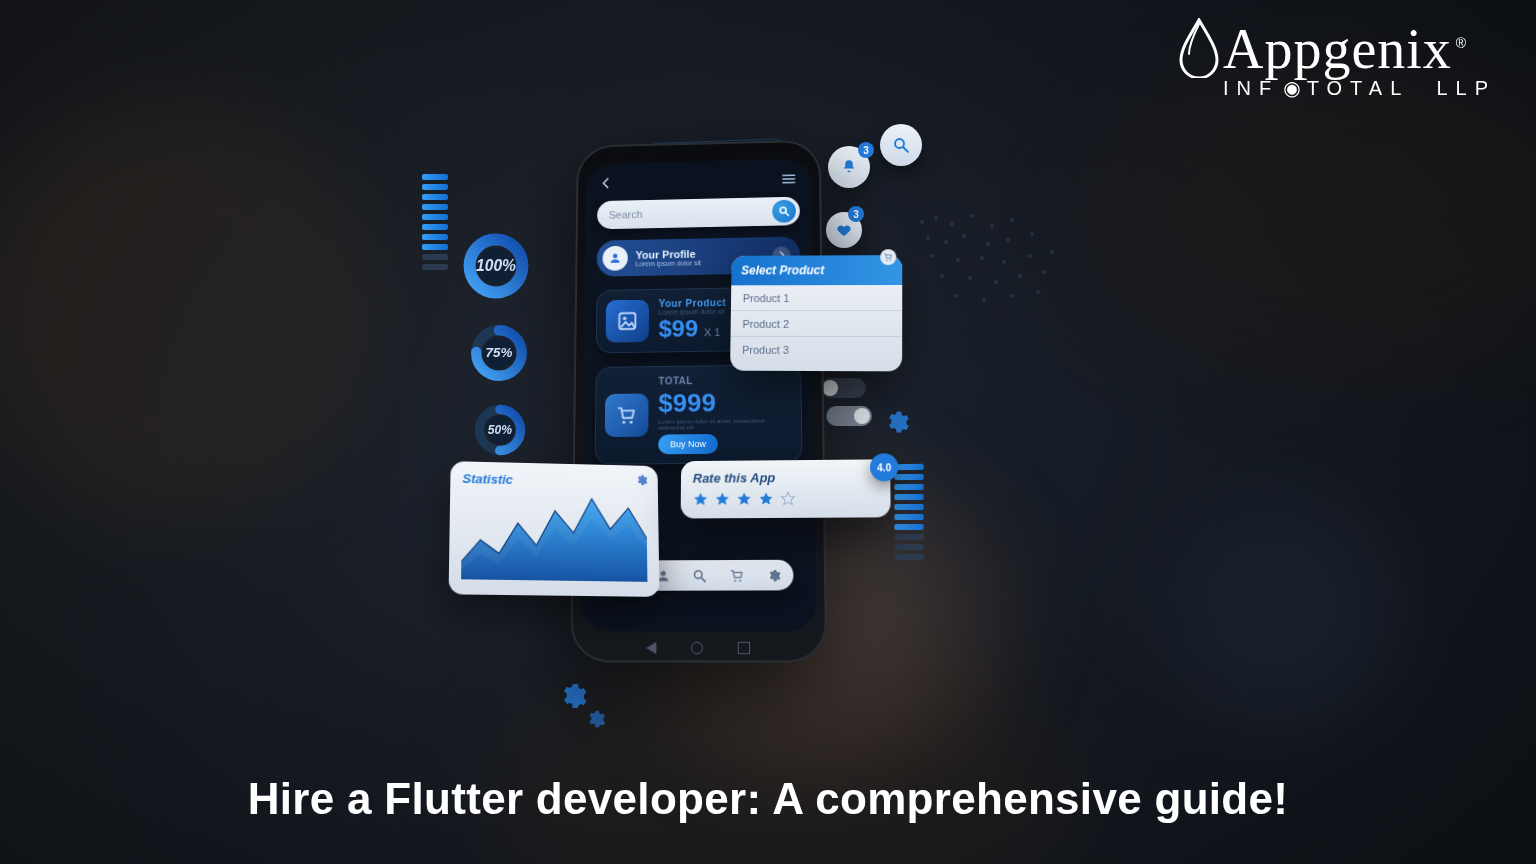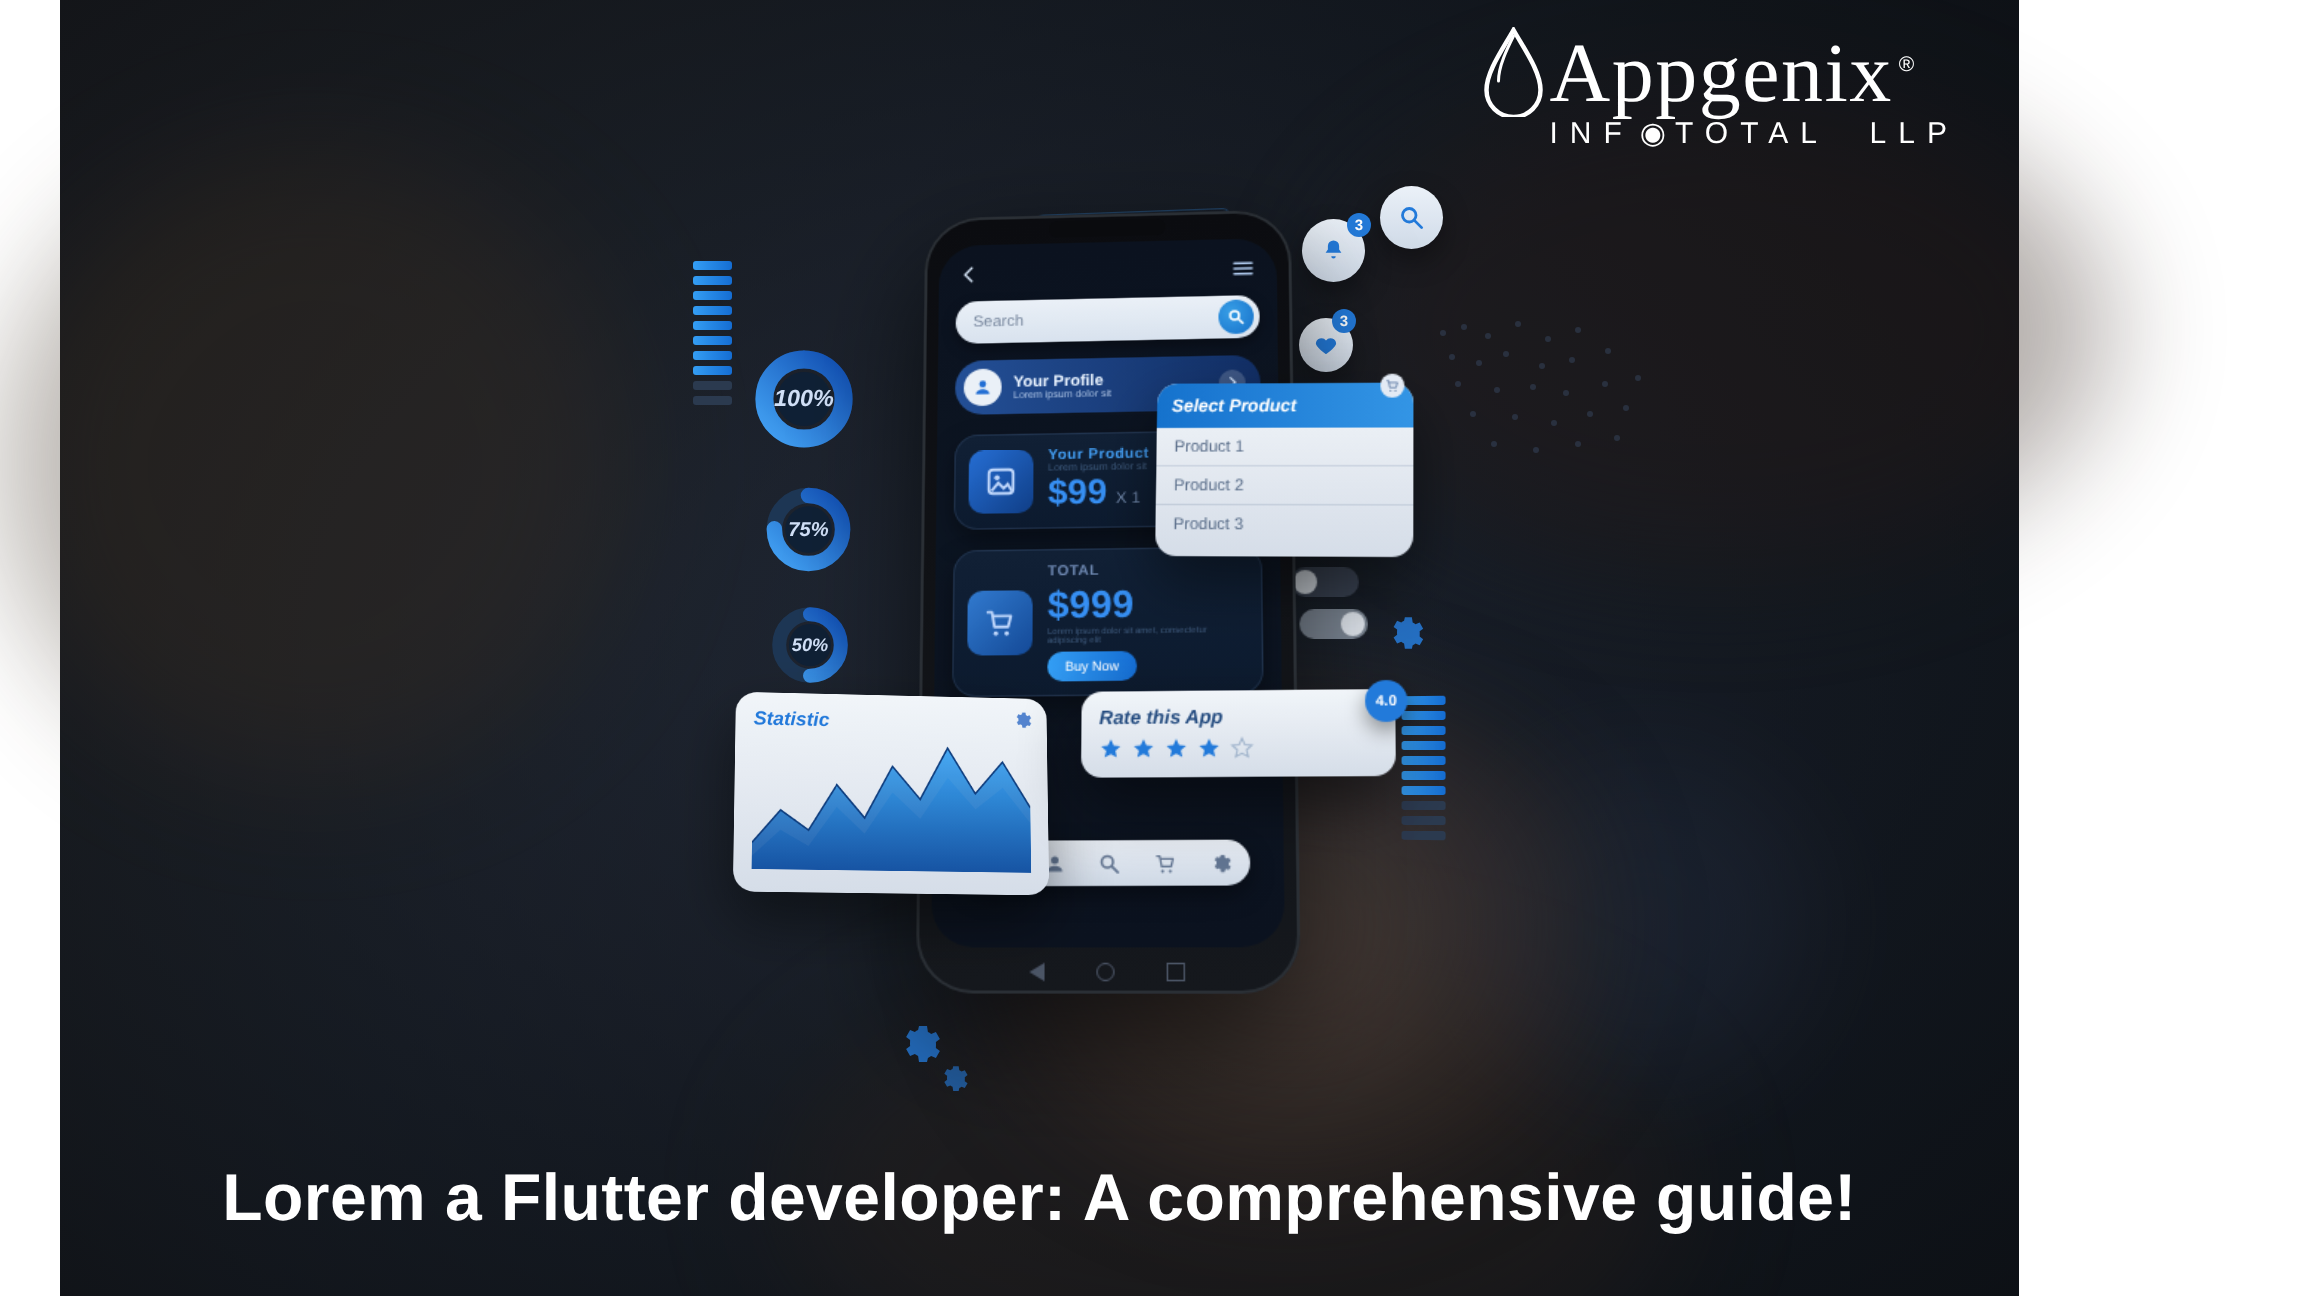--- a/index.html
+++ b/index.html
@@ -1,25 +1,24 @@
 <!DOCTYPE html>
 <html><head>
 <meta charset="utf-8">
 <style>
   * { margin: 0; padding: 0; box-sizing: border-box; }
   html, body { width: 1536px; height: 864px; overflow: hidden; font-family: "Segoe UI", Arial, sans-serif; }
   .stage {
     position: relative;
-    width: 1306px;
+    width: 1536px;
     height: 864px;
     background:
       radial-gradient(1200px 800px at 50% 50%, rgba(40,60,90,0.35), rgba(10,12,16,0.92)),
       linear-gradient(120deg, #2a241d 0%, #1b1d22 35%, #121418 60%, #0d0f12 100%);
     filter: saturate(0.9);
-    margin-left: 40px;
   }
   
   .bg-blob { position: absolute; border-radius: 50%; filter: blur(40px); opacity: 0.35; }
   .blob1 { width: 420px; height: 420px; left: -40px; top: 100px; background: #3a2d1e; }
   .blob2 { width: 520px; height: 320px; right: -60px; top: 60px; background: #2a1a12; }
   .blob3 { width: 600px; height: 300px; left: 480px; bottom: -80px; background: #2d2116; }
   .blob4 { width: 220px; height: 220px; right: 140px; bottom: 140px; background: #2b3a55; opacity: 0.25; }
 
   
   .hand {
@@ -505,14 +504,14 @@
       <svg class="star" viewBox="0 0 24 24">
           <path fill="#1a7be6" d="M12 2l2.9 6.3 6.9.6-5.2 4.6 1.6 6.8L12 16.9 5.8 20.3l1.6-6.8L2.2 8.9l6.9-.6Z"></path>
         </svg>
       <svg class="star" viewBox="0 0 24 24">
           <path fill="none" stroke="#9fb4cf" stroke-width="1.6" d="M12 2l2.9 6.3 6.9.6-5.2 4.6 1.6 6.8L12 16.9 5.8 20.3l1.6-6.8L2.2 8.9l6.9-.6Z"></path>
         </svg>
     </div>
     <div class="score-badge">4.0</div>
   </div>
 
-  <div class="caption">Lorem a Flutter developer: A comprehensive guide!</div>
+  <div class="caption">Hire a Flutter developer: A comprehensive guide!</div>
 </div>
 
 </body></html>

